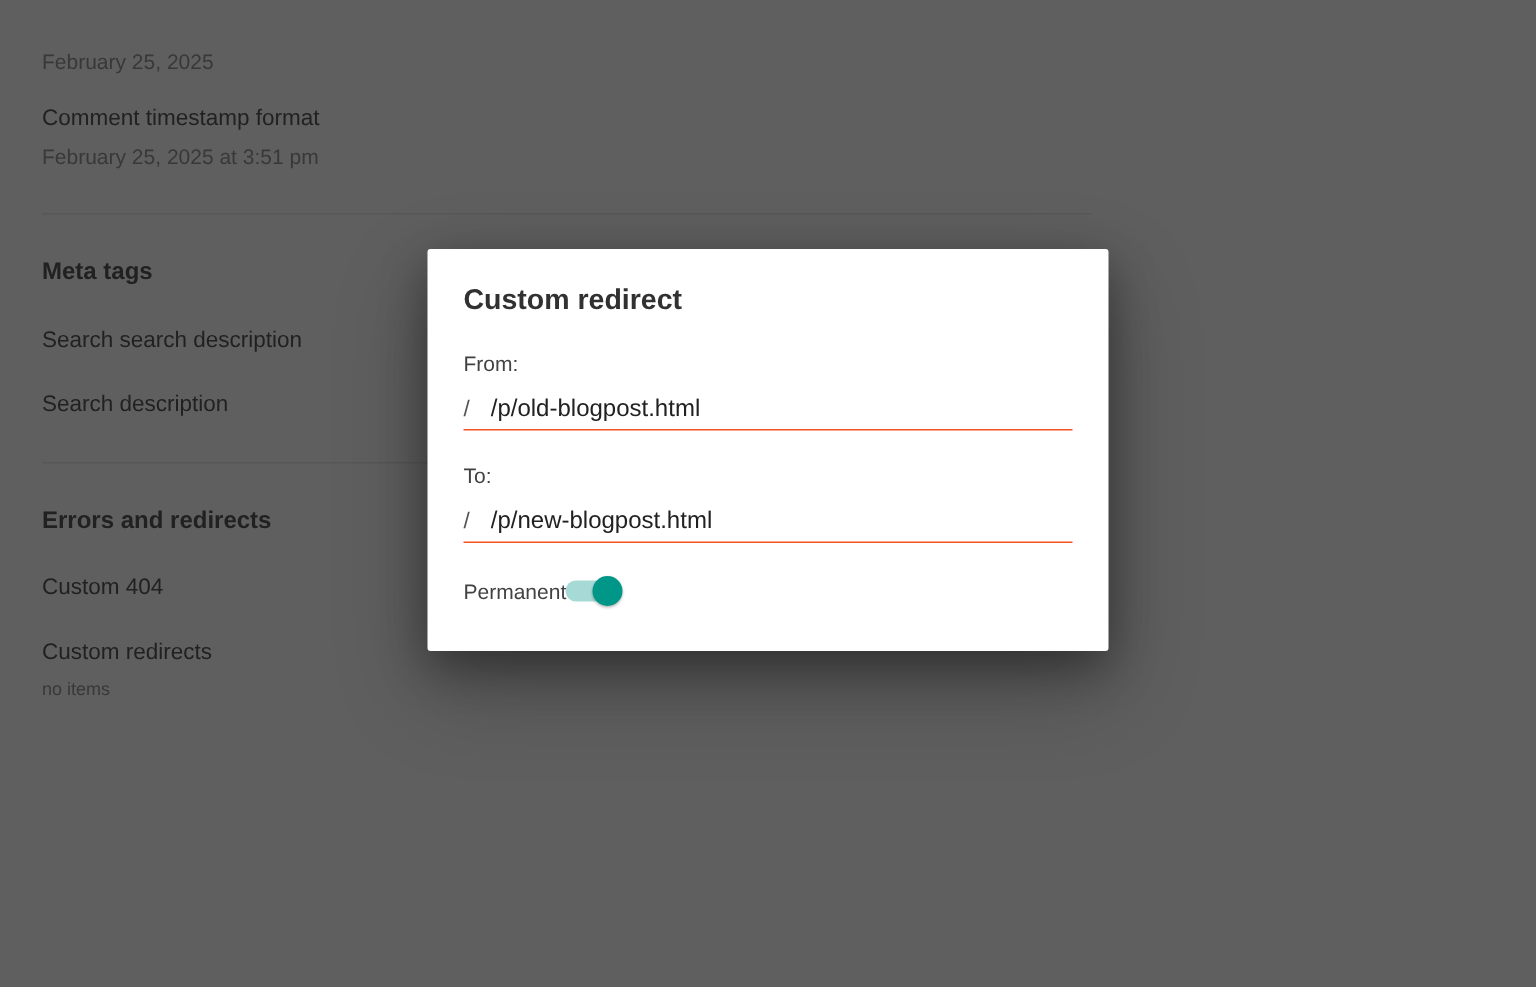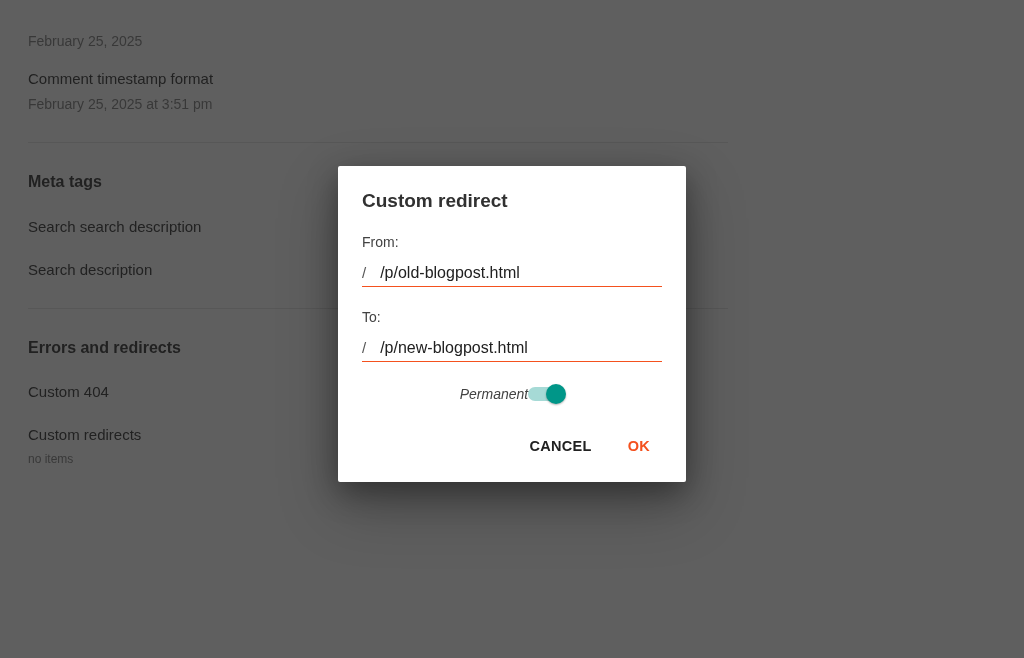--- a/index.html
+++ b/index.html
@@ -28,21 +28,21 @@
       inset: 0;
       background: rgba(33, 33, 33, 0.72);
     }
 
     
     .dialog {
       position: absolute;
       top: 166px;
       left: 50%;
       transform: translateX(-50%);
-      width: 348px;
+      width: 454px;
       background: #fff;
       border-radius: 2px;
       box-shadow: 0 10px 30px rgba(0,0,0,0.35), 0 24px 60px rgba(0,0,0,0.25);
       padding: 24px 24px 12px 24px;
     }
     .dialog-title {
       font-size: 19px;
       font-weight: 700;
       color: #313131;
       margin-bottom: 22px;
@@ -70,24 +70,23 @@
       outline: none;
       font-size: 16px;
       color: #212121;
       padding: 0;
       background: transparent;
     }
 
     .perm-row {
       display: flex;
       align-items: center;
-      justify-content: center;
+      justify-content: flex-start;
       margin-top: 10px;
       margin-bottom: 18px;
-      font-style: italic;
     }
     .perm-label { font-size: 14px; color: #424242; }
 
     
     .switch {
       position: relative;
       width: 36px;
       height: 20px;
       cursor: pointer;
     }
@@ -177,17 +176,13 @@
   </div>
 
   <div class="perm-row">
     <span class="perm-label">Permanent</span>
     <div class="switch">
       <div class="track"></div>
       <div class="thumb"></div>
     </div>
   </div>
 
-  <div class="actions">
-    <button class="btn cancel">CANCEL</button>
-    <button class="btn ok">OK</button>
-  </div>
 </div>
 
 </body></html>

